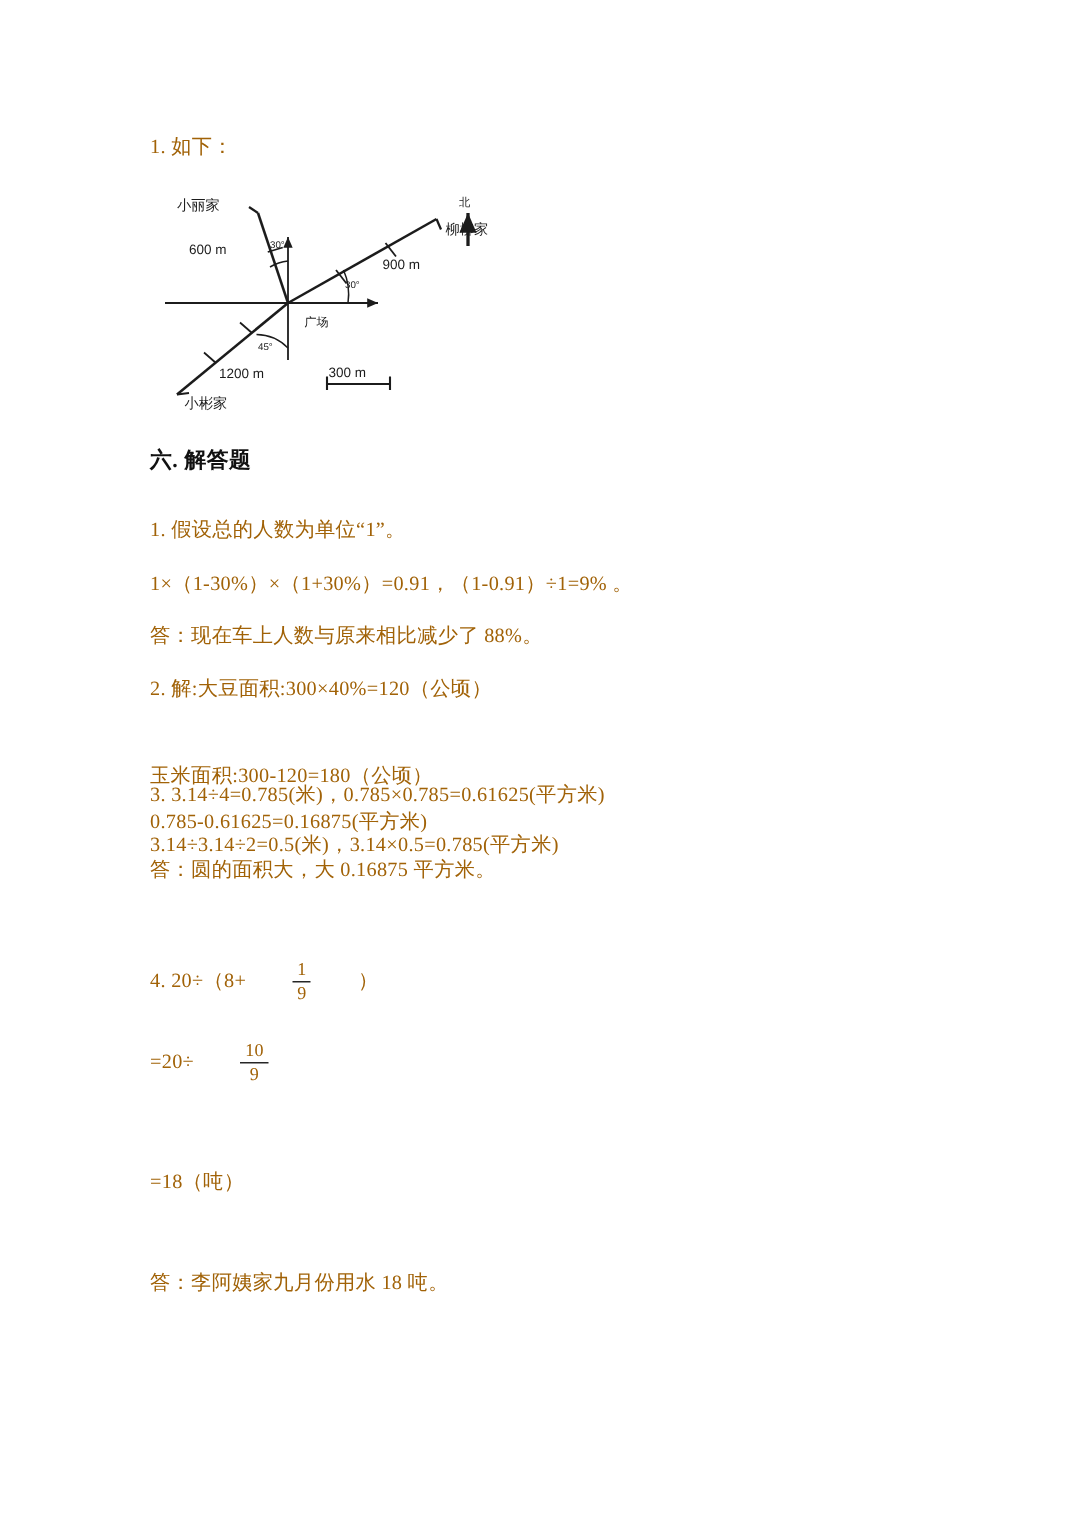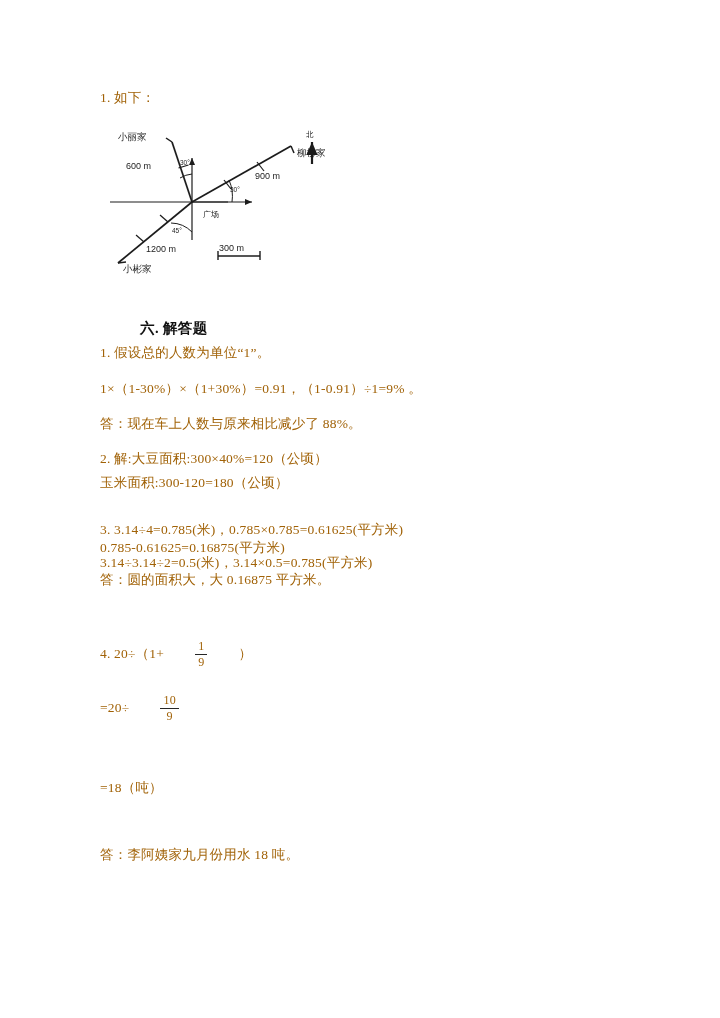--- a/index.html
+++ b/index.html
@@ -161,36 +161,36 @@
         <text x="46" y="132" font-family="'Liberation Sans', sans-serif" font-size="9" fill="#1c1c1c">1200 m</text>
 
         <text x="80" y="45" font-family="'Liberation Sans', sans-serif" font-size="6.5" fill="#1c1c1c">30°</text>
         <text x="130" y="72" font-family="'Liberation Sans', sans-serif" font-size="6.5" fill="#1c1c1c">30°</text>
         <text x="72" y="113" font-family="'Liberation Sans', sans-serif" font-size="6.5" fill="#1c1c1c">45°</text>
 
         <text x="119" y="131" font-family="'Liberation Sans', sans-serif" font-size="9" fill="#1c1c1c">300 m</text>
       </svg>
     </div>
 
-    <div class="para section-heading" style="top: 319px; margin-left: 40px;">六. 解答题</div>
+    <div class="para section-heading" style="top: 297px;">六. 解答题</div>
 
     <div class="para line" style="top: 343px;">1. 假设总的人数为单位“1”。</div>
     <div class="para line" style="top: 379px;">1×（1-30%）×（1+30%）=0.91，（1-0.91）÷1=9% 。</div>
     <div class="para line" style="top: 414px;">答：现在车上人数与原来相比减少了 88%。</div>
 
     <div class="para line" style="top: 449px;">2. 解:大豆面积:300×40%=120（公顷）</div>
-    <div class="para line" style="top: 473px; text-align: right;">玉米面积:300-120=180（公顷）</div>
+    <div class="para line" style="top: 507px; text-align: right;">玉米面积:300-120=180（公顷）</div>
 
     <div class="para line" style="top: 520px;">3. 3.14÷4=0.785(米)，0.785×0.785=0.61625(平方米)</div>
     <div class="para line" style="top: 553px;">3.14÷3.14÷2=0.5(米)，3.14×0.5=0.785(平方米)</div>
     <div class="para line" style="top: 538px;">0.785-0.61625=0.16875(平方米)</div>
     <div class="para line" style="top: 570px;">答：圆的面积大，大 0.16875 平方米。</div>
 
     <div class="para line" style="top: 641px;">
-      <span class="inline-expr">4. 20÷（1+</span>
+      <span class="inline-expr">4. 20÷（8+</span>
       <span class="sp-wide"></span>
       <span class="frac">
         <span class="num">1</span>
         <span class="bar"></span>
         <span class="den">9</span>
       </span>
       <span class="sp-wide"></span>
       <span class="inline-expr">）</span>
     </div>
 

